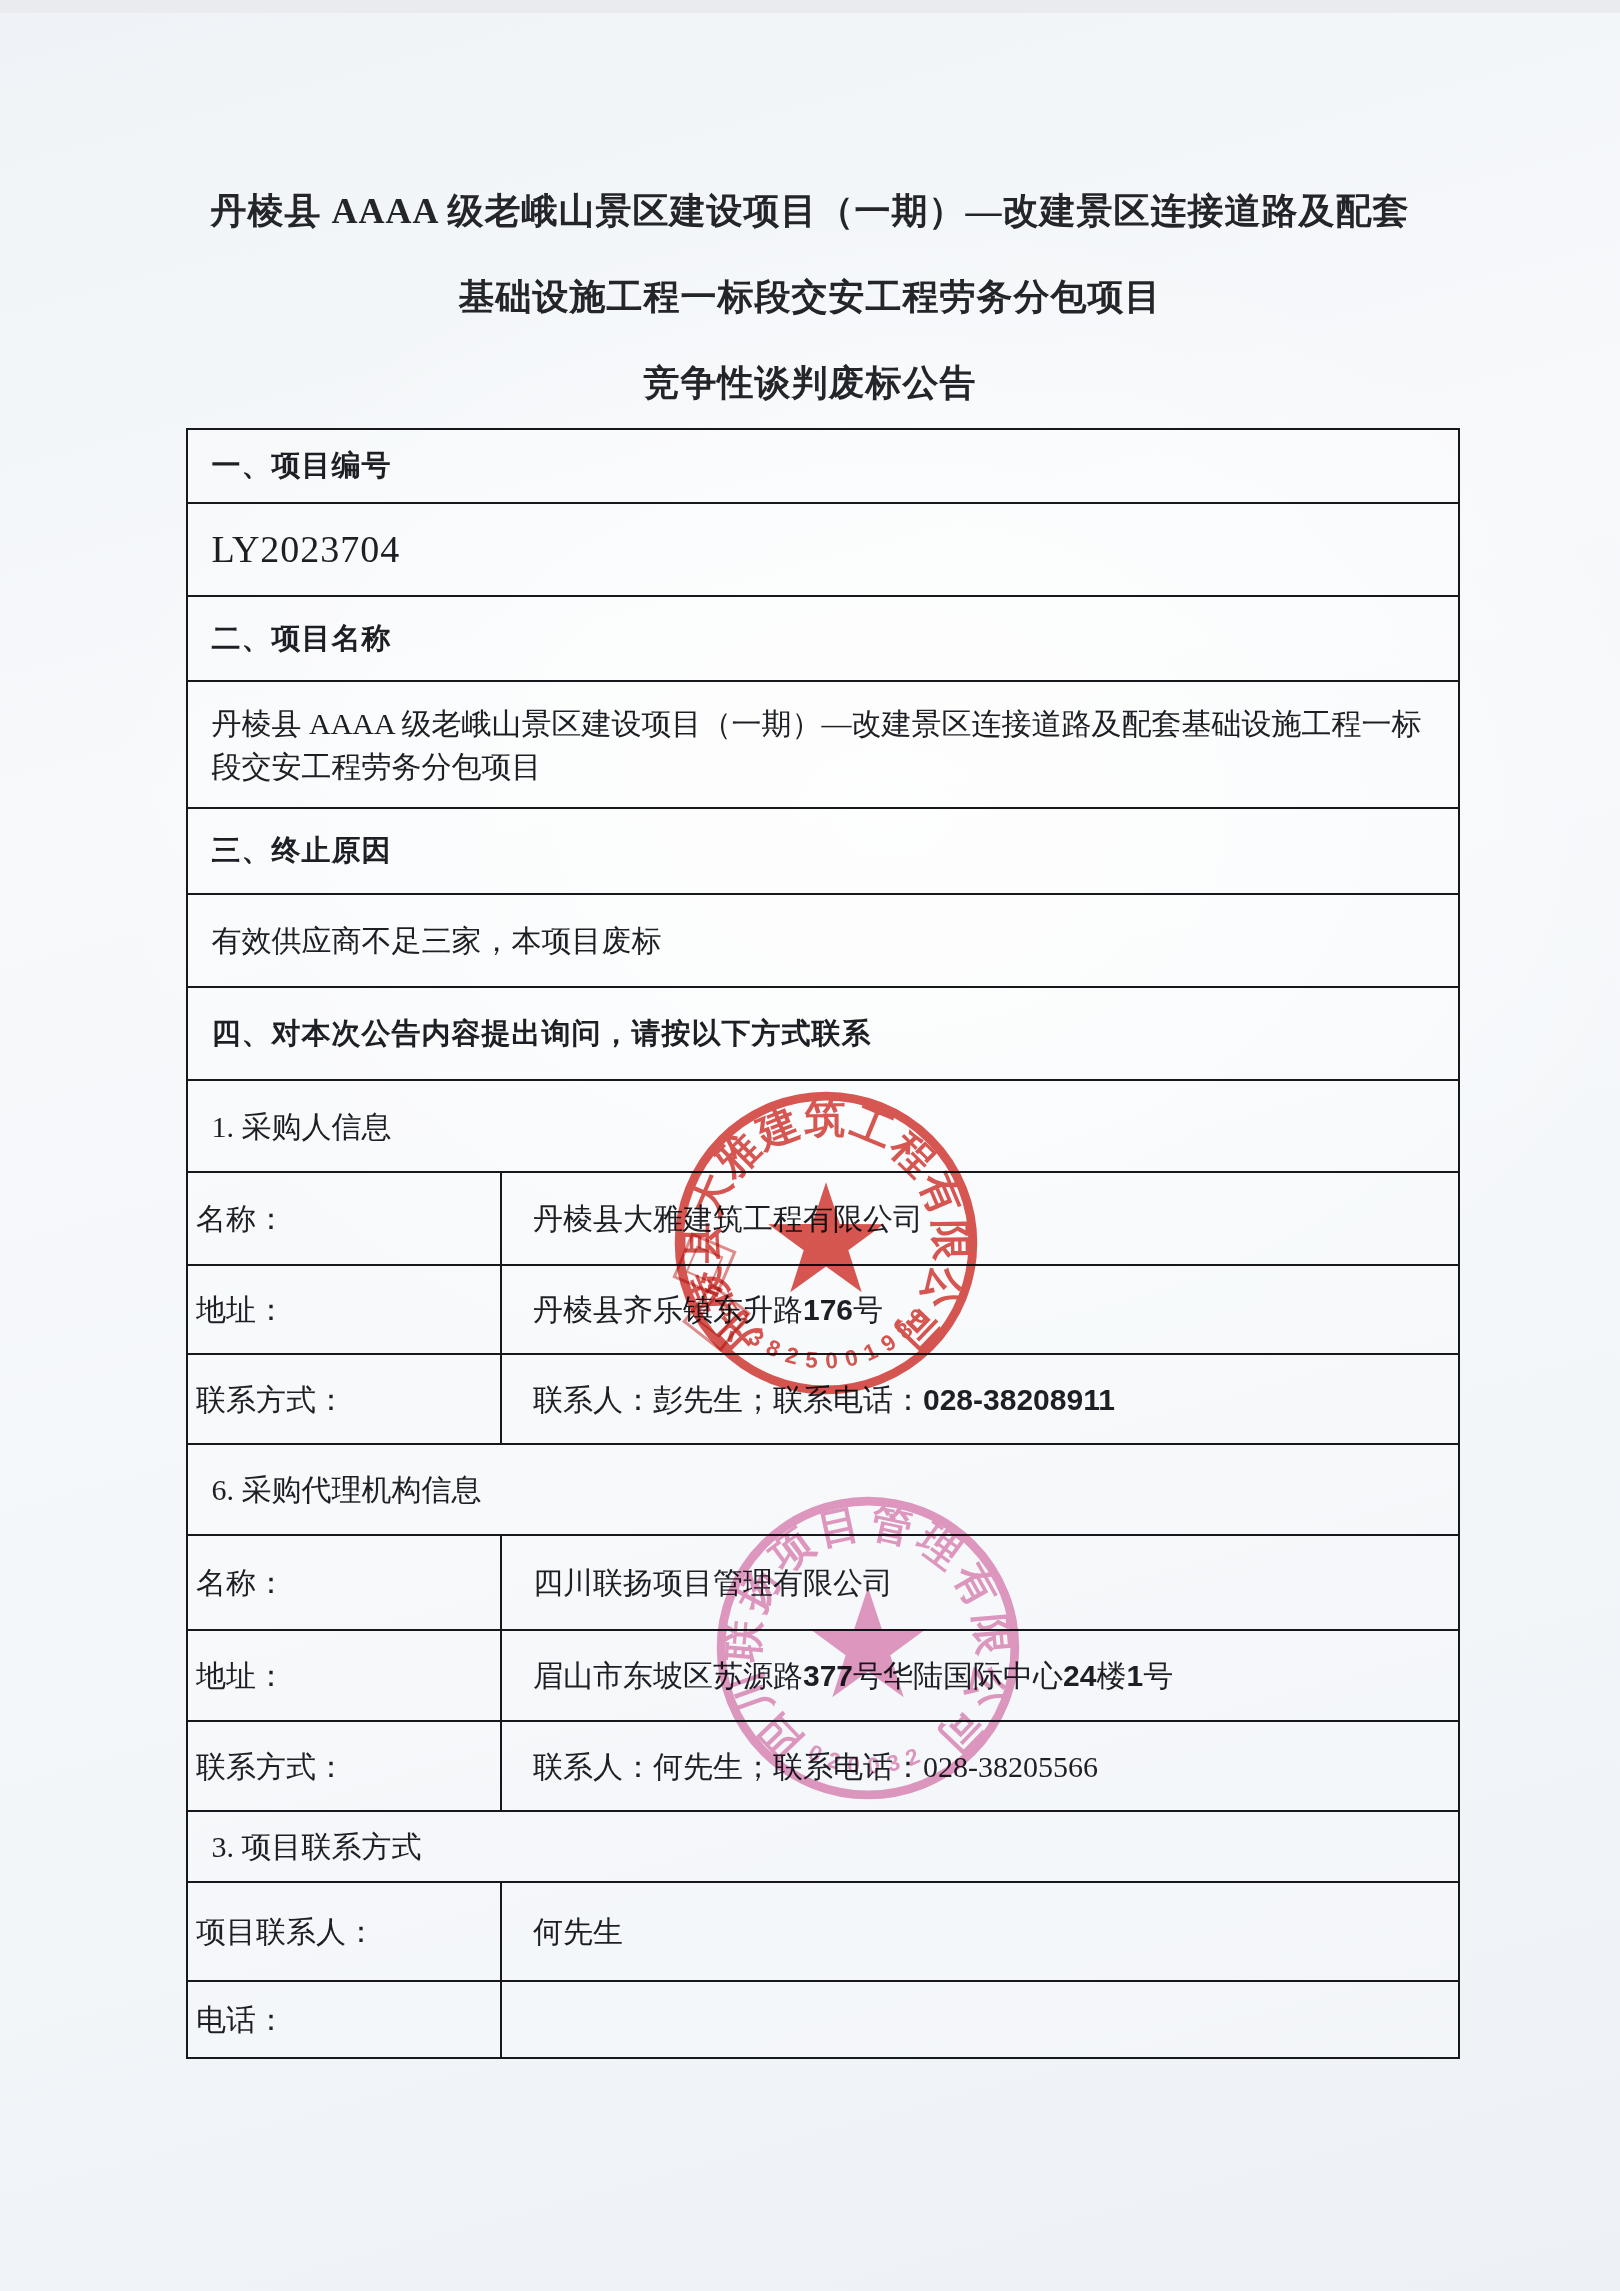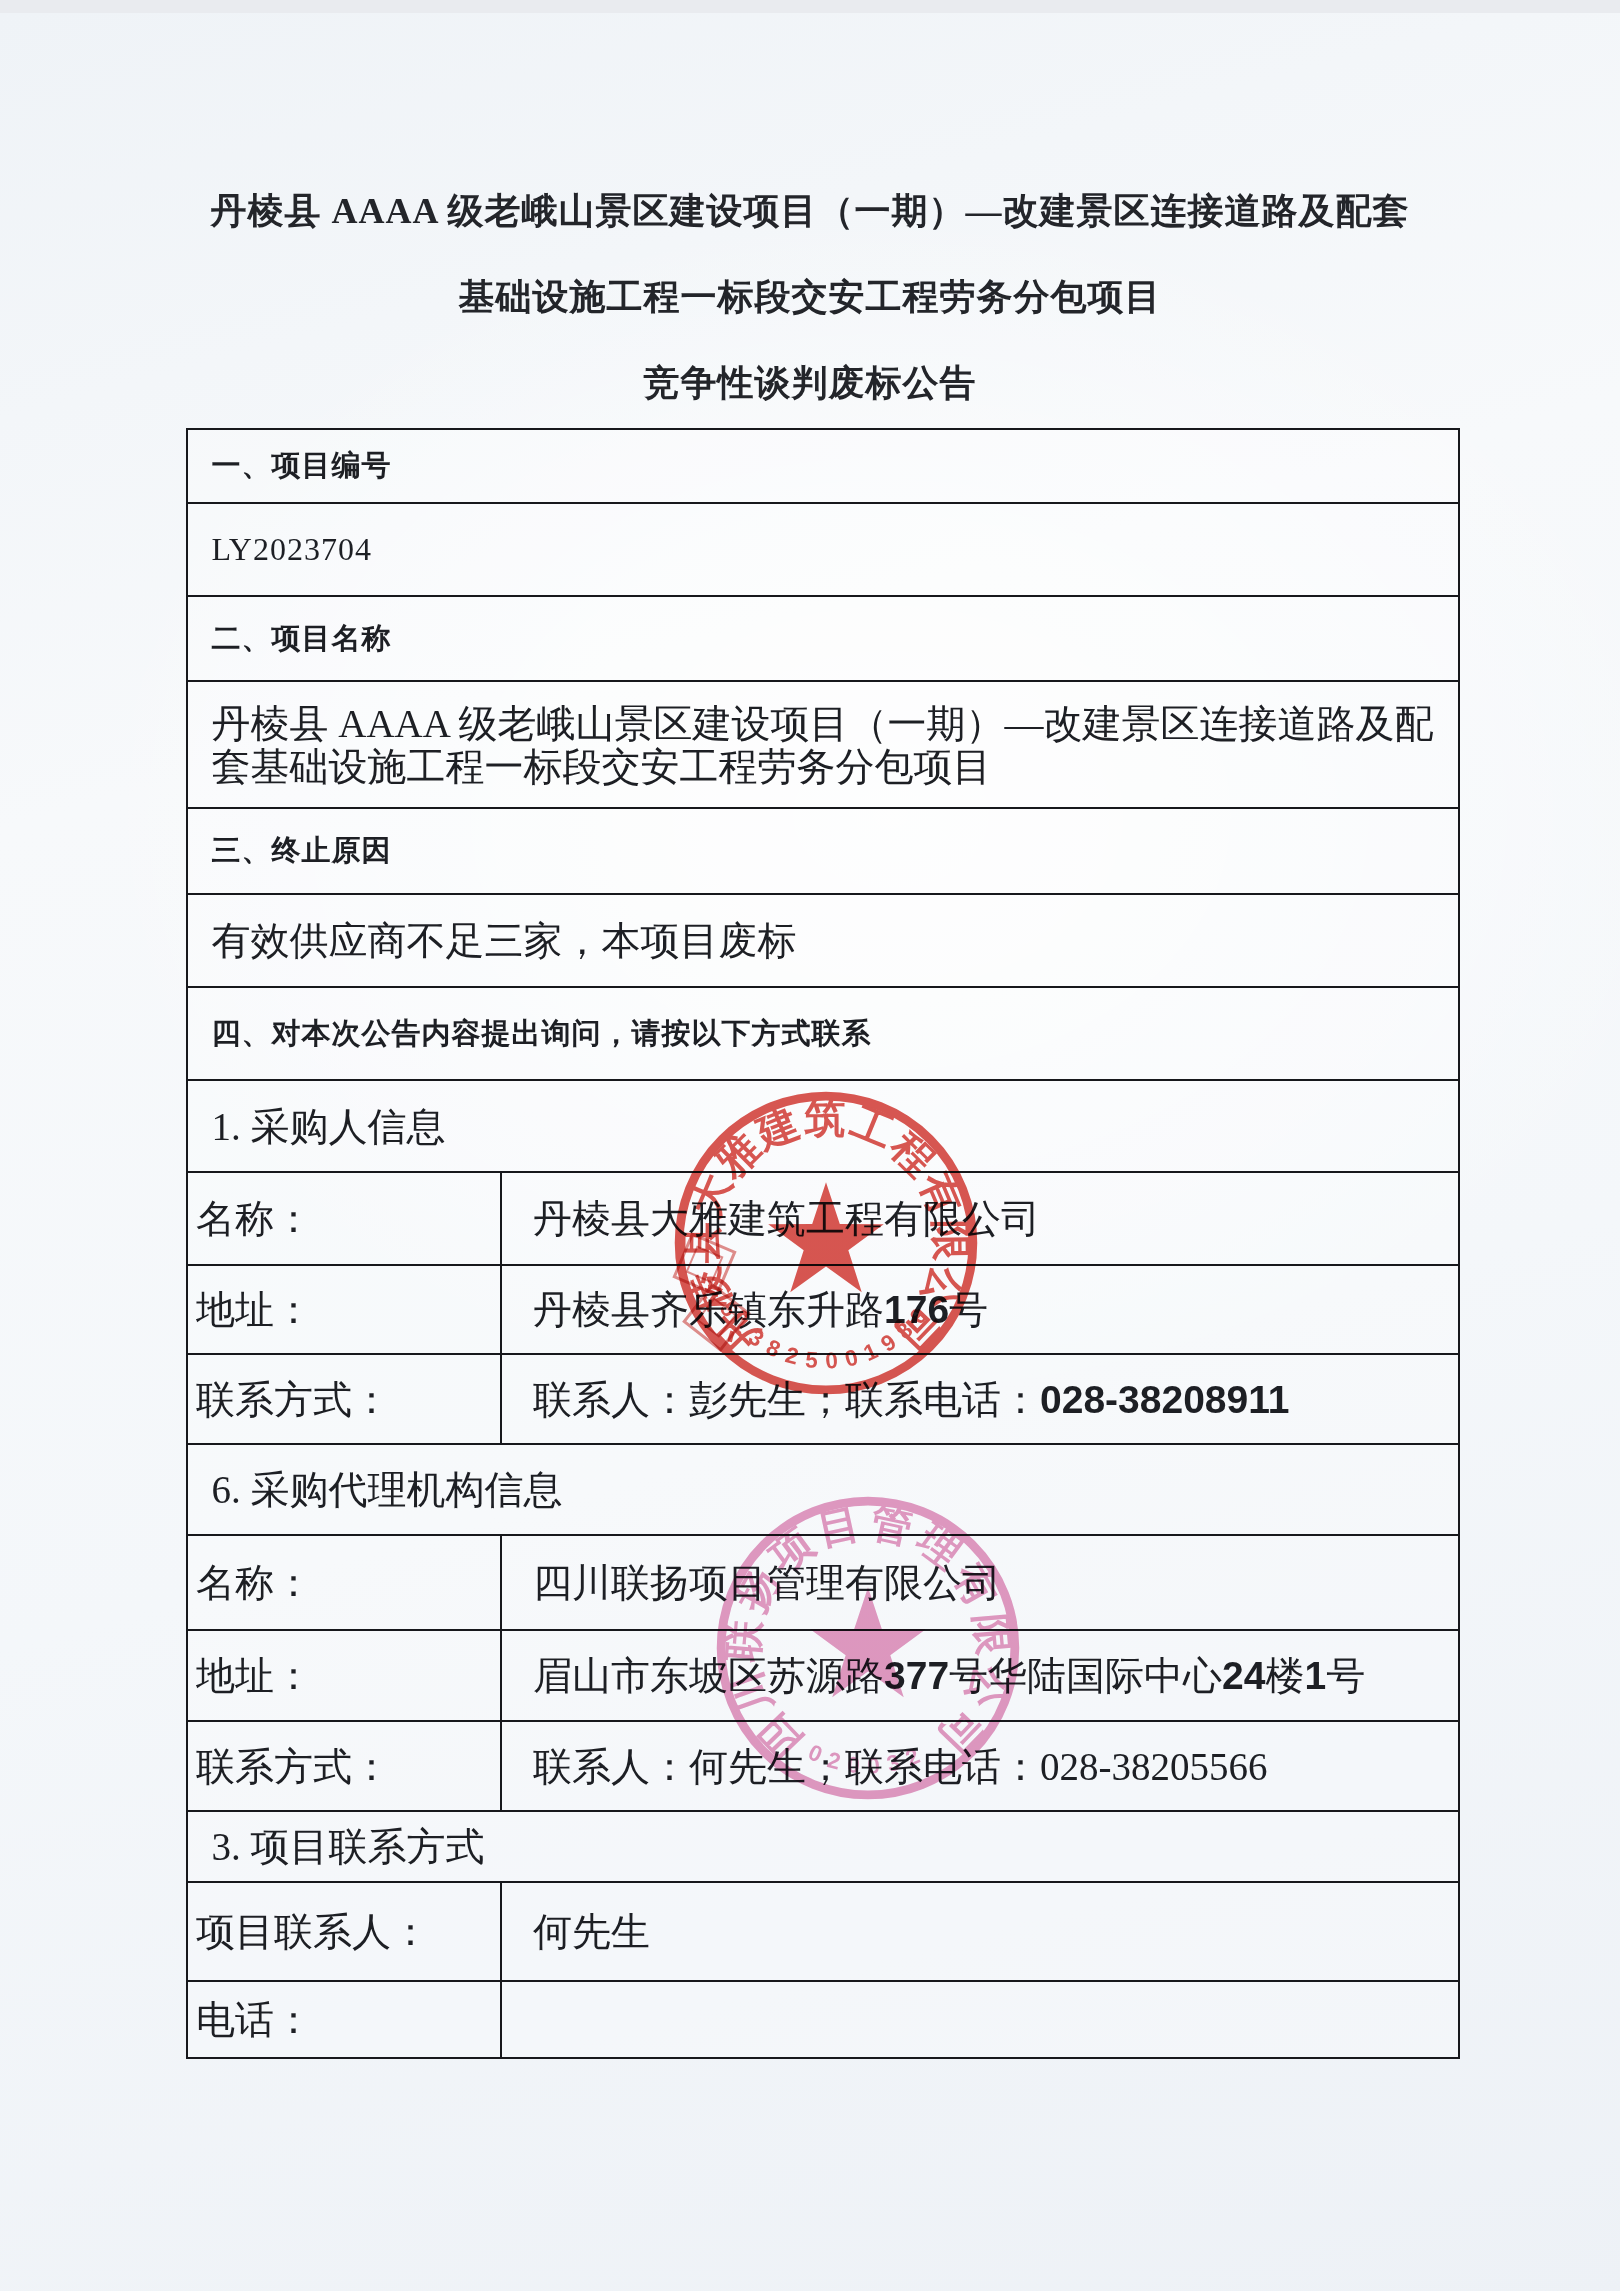--- a/index.html
+++ b/index.html
@@ -24,22 +24,22 @@
     background:rgba(255,255,255,.25);
   }
   .t-row{display:flex;box-sizing:border-box;border-bottom:2.9px solid #17181c;}
   .t-row:last-child{border-bottom:none;}
   .cell{display:flex;align-items:center;box-sizing:border-box;padding:0 23.5px;}
   .full{flex:1;}
   .label-cell{width:314px;flex:none;border-right:2px solid #17181c;padding-left:8px;}
   .value-cell{flex:1;padding-left:31px;}
   .sec-text{font-family:"Liberation Sans","DejaVu Sans",sans-serif;font-weight:700;font-size:29px;letter-spacing:1px;}
   .sub-text{font-size:28px;}
-  .body-text{font-size:39px;line-height:43px;}
-  .mono-val{font-size:32px;letter-spacing:1px;}
+  .body-text{font-size:30px;line-height:43px;}
+  .mono-val{font-size:38px;letter-spacing:1px;}
   .seg-b{font-family:"Liberation Sans","DejaVu Sans",sans-serif;font-weight:700;}
 
   .stamp{position:absolute;mix-blend-mode:multiply;}
   .stamp svg{display:block;}
   #stamp-purchaser{left:640px;top:1044px;opacity:.93;}
   #stamp-agency{left:682px;top:1449px;opacity:.82;}
 
   .seal-ghost{
     position:absolute;mix-blend-mode:multiply;opacity:.65;
     border:3.9px solid #d4524e;width:49px;height:49px;

